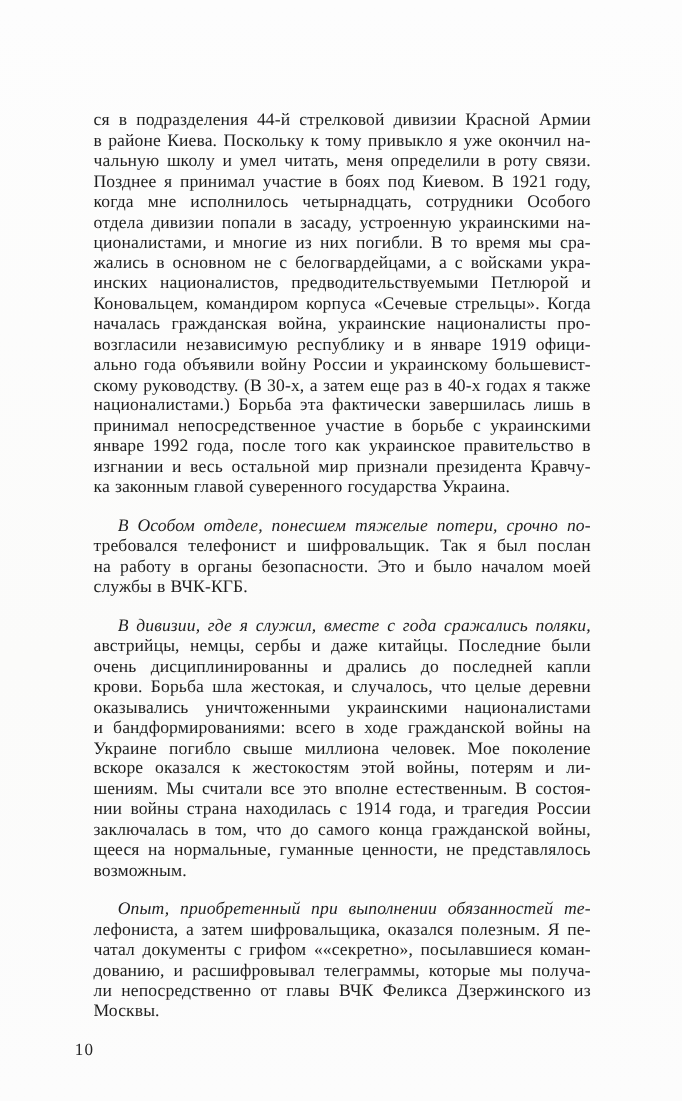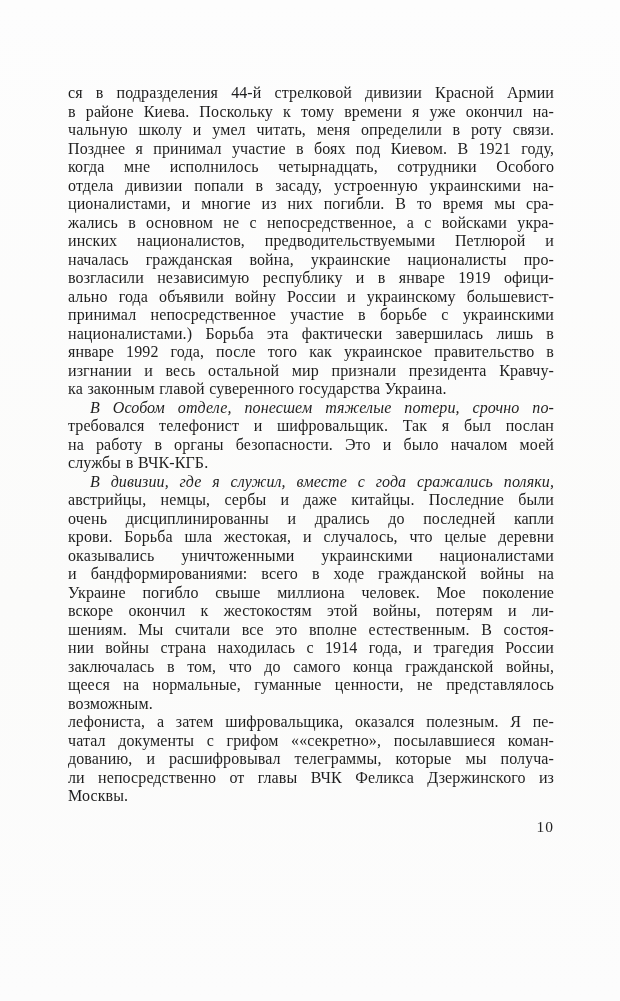--- a/index.html
+++ b/index.html
@@ -15,92 +15,95 @@
   .page {
     box-sizing: border-box;
     width: 620px;
     height: 1001px;
     padding: 84px 66px 0 68px;
     font-family: "Liberation Serif", "DejaVu Serif", serif;
     color: #1e1e1e;
     background: linear-gradient(180deg, #fdfdfd 0%, #fbfbfa 60%, #fcfcfc 100%);
   }
   .paragraph {
-    margin: 0;
+    margin: 17px;
   }
   .line {
     font-size: 16px;
     line-height: 18.5px;
     text-align: justify;
     text-align-last: justify;
     letter-spacing: 0.1px;
     word-spacing: 0.5px;
     white-space: normal;
   }
   .line.last {
     text-align-last: left;
   }
   .line.first {
     text-indent: 22px;
     font-style: italic;
   }
   .page-number {
     margin-top: 12px;
-    text-align: right;
+    text-align: left;
     font-size: 15.5px;
     letter-spacing: 1px;
     color: #242424;
   }
 </style>
 </head>
 <body>
 
 <div class="page">
   <div class="text-block">
       <div class="paragraph">
         <div class="line">ся в подразделения 44-й стрелковой дивизии Красной Армии</div>
-        <div class="line">в районе Киева. Поскольку к тому времени я уже окончил на-</div>
+        <div class="line">в районе Киева. Поскольку к тому привыкло я уже окончил на-</div>
         <div class="line">чальную школу и умел читать, меня определили в роту связи.</div>
         <div class="line">Позднее я принимал участие в боях под Киевом. В 1921 году,</div>
         <div class="line">когда мне исполнилось четырнадцать, сотрудники Особого</div>
         <div class="line">отдела дивизии попали в засаду, устроенную украинскими на-</div>
         <div class="line">ционалистами, и многие из них погибли. В то время мы сра-</div>
-        <div class="line">жались в основном не с непосредственное, а с войсками укра-</div>
+        <div class="line">жались в основном не с белогвардейцами, а с войсками укра-</div>
         <div class="line">инских националистов, предводительствуемыми Петлюрой и</div>
+        <div class="line">Коновальцем, командиром корпуса «Сечевые стрельцы». Когда</div>
         <div class="line">началась гражданская война, украинские националисты про-</div>
         <div class="line">возгласили независимую республику и в январе 1919 офици-</div>
         <div class="line">ально года объявили войну России и украинскому большевист-</div>
+        <div class="line">скому руководству. (В 30-х, а затем еще раз в 40-х годах я также</div>
+        <div class="line">националистами.) Борьба эта фактически завершилась лишь в</div>
         <div class="line">принимал непосредственное участие в борьбе с украинскими</div>
-        <div class="line">националистами.) Борьба эта фактически завершилась лишь в</div>
         <div class="line">январе 1992 года, после того как украинское правительство в</div>
         <div class="line">изгнании и весь остальной мир признали президента Кравчу-</div>
         <div class="line last">ка законным главой суверенного государства Украина.</div>
       </div>
       <div class="paragraph">
         <div class="line first">В Особом отделе, понесшем тяжелые потери, срочно по-</div>
         <div class="line">требовался телефонист и шифровальщик. Так я был послан</div>
         <div class="line">на работу в органы безопасности. Это и было началом моей</div>
         <div class="line last">службы в ВЧК-КГБ.</div>
       </div>
       <div class="paragraph">
         <div class="line first">В дивизии, где я служил, вместе с года сражались поляки,</div>
         <div class="line">австрийцы, немцы, сербы и даже китайцы. Последние были</div>
         <div class="line">очень дисциплинированны и дрались до последней капли</div>
         <div class="line">крови. Борьба шла жестокая, и случалось, что целые деревни</div>
         <div class="line">оказывались уничтоженными украинскими националистами</div>
         <div class="line">и бандформированиями: всего в ходе гражданской войны на</div>
         <div class="line">Украине погибло свыше миллиона человек. Мое поколение</div>
-        <div class="line">вскоре окончил к жестокостям этой войны, потерям и ли-</div>
+        <div class="line">вскоре оказался к жестокостям этой войны, потерям и ли-</div>
         <div class="line">шениям. Мы считали все это вполне естественным. В состоя-</div>
         <div class="line">нии войны страна находилась с 1914 года, и трагедия России</div>
         <div class="line">заключалась в том, что до самого конца гражданской войны,</div>
         <div class="line">щееся на нормальные, гуманные ценности, не представлялось</div>
         <div class="line last">возможным.</div>
       </div>
       <div class="paragraph">
+        <div class="line first">Опыт, приобретенный при выполнении обязанностей те-</div>
         <div class="line">лефониста, а затем шифровальщика, оказался полезным. Я пе-</div>
         <div class="line">чатал документы с грифом ««секретно», посылавшиеся коман-</div>
         <div class="line">дованию, и расшифровывал телеграммы, которые мы получа-</div>
         <div class="line">ли непосредственно от главы ВЧК Феликса Дзержинского из</div>
         <div class="line last">Москвы.</div>
       </div>
     </div>
   <div class="page-number">10</div>
 </div>
 

